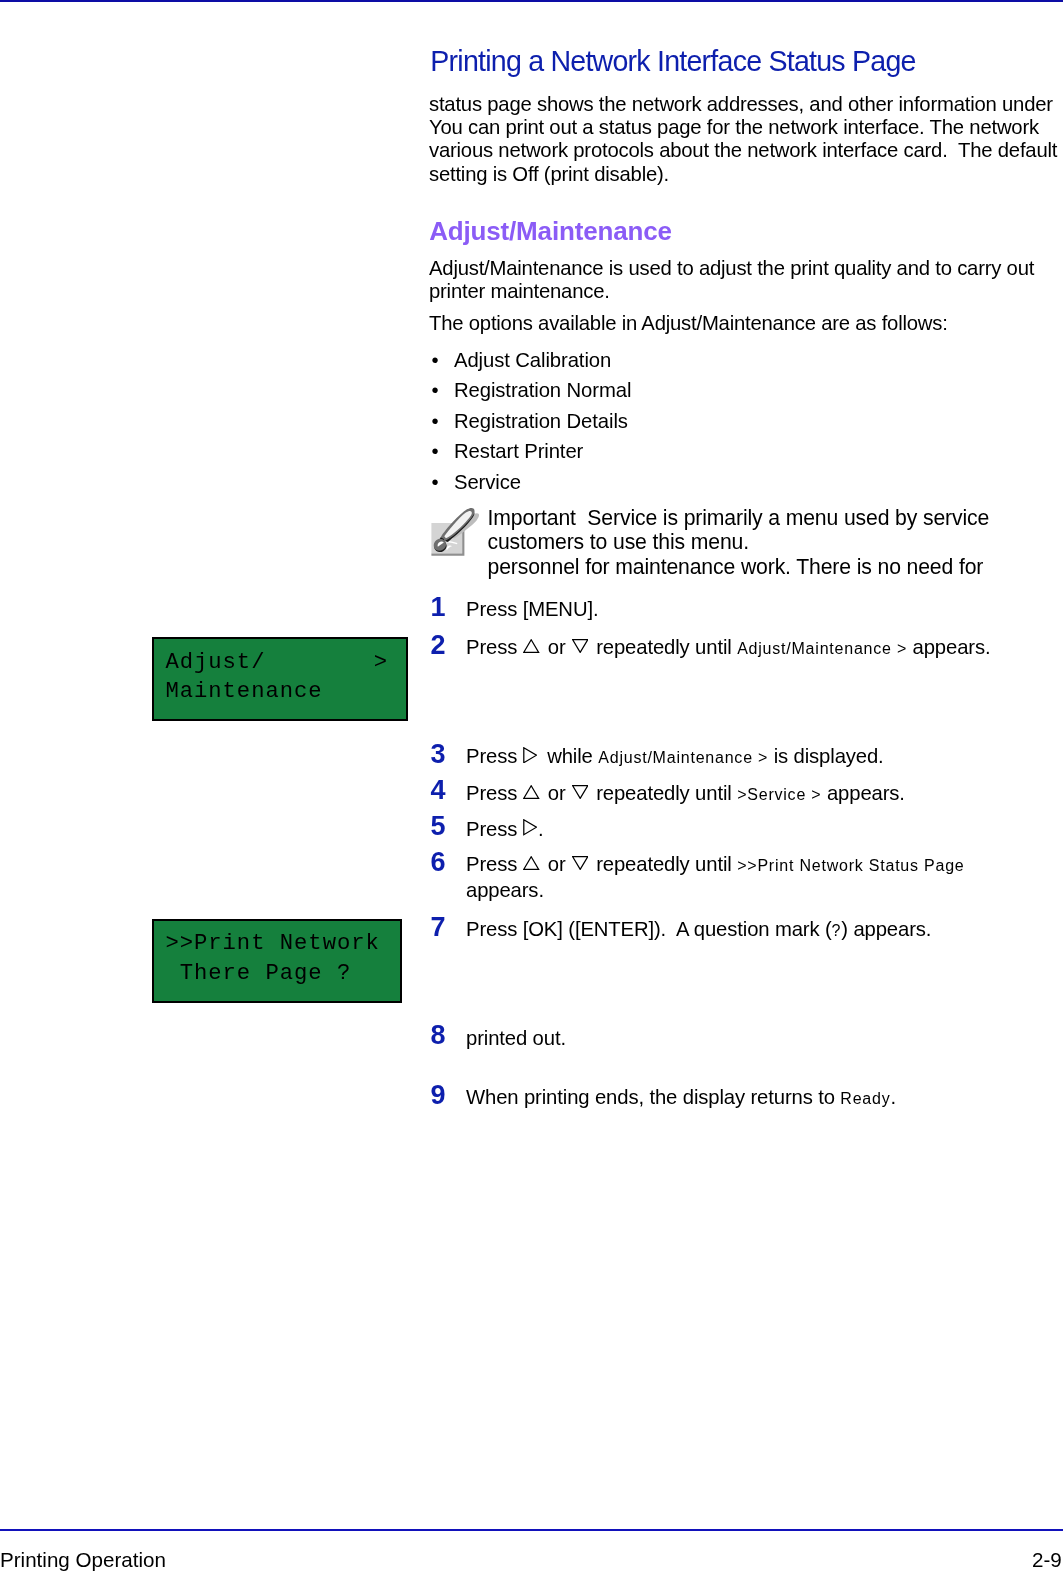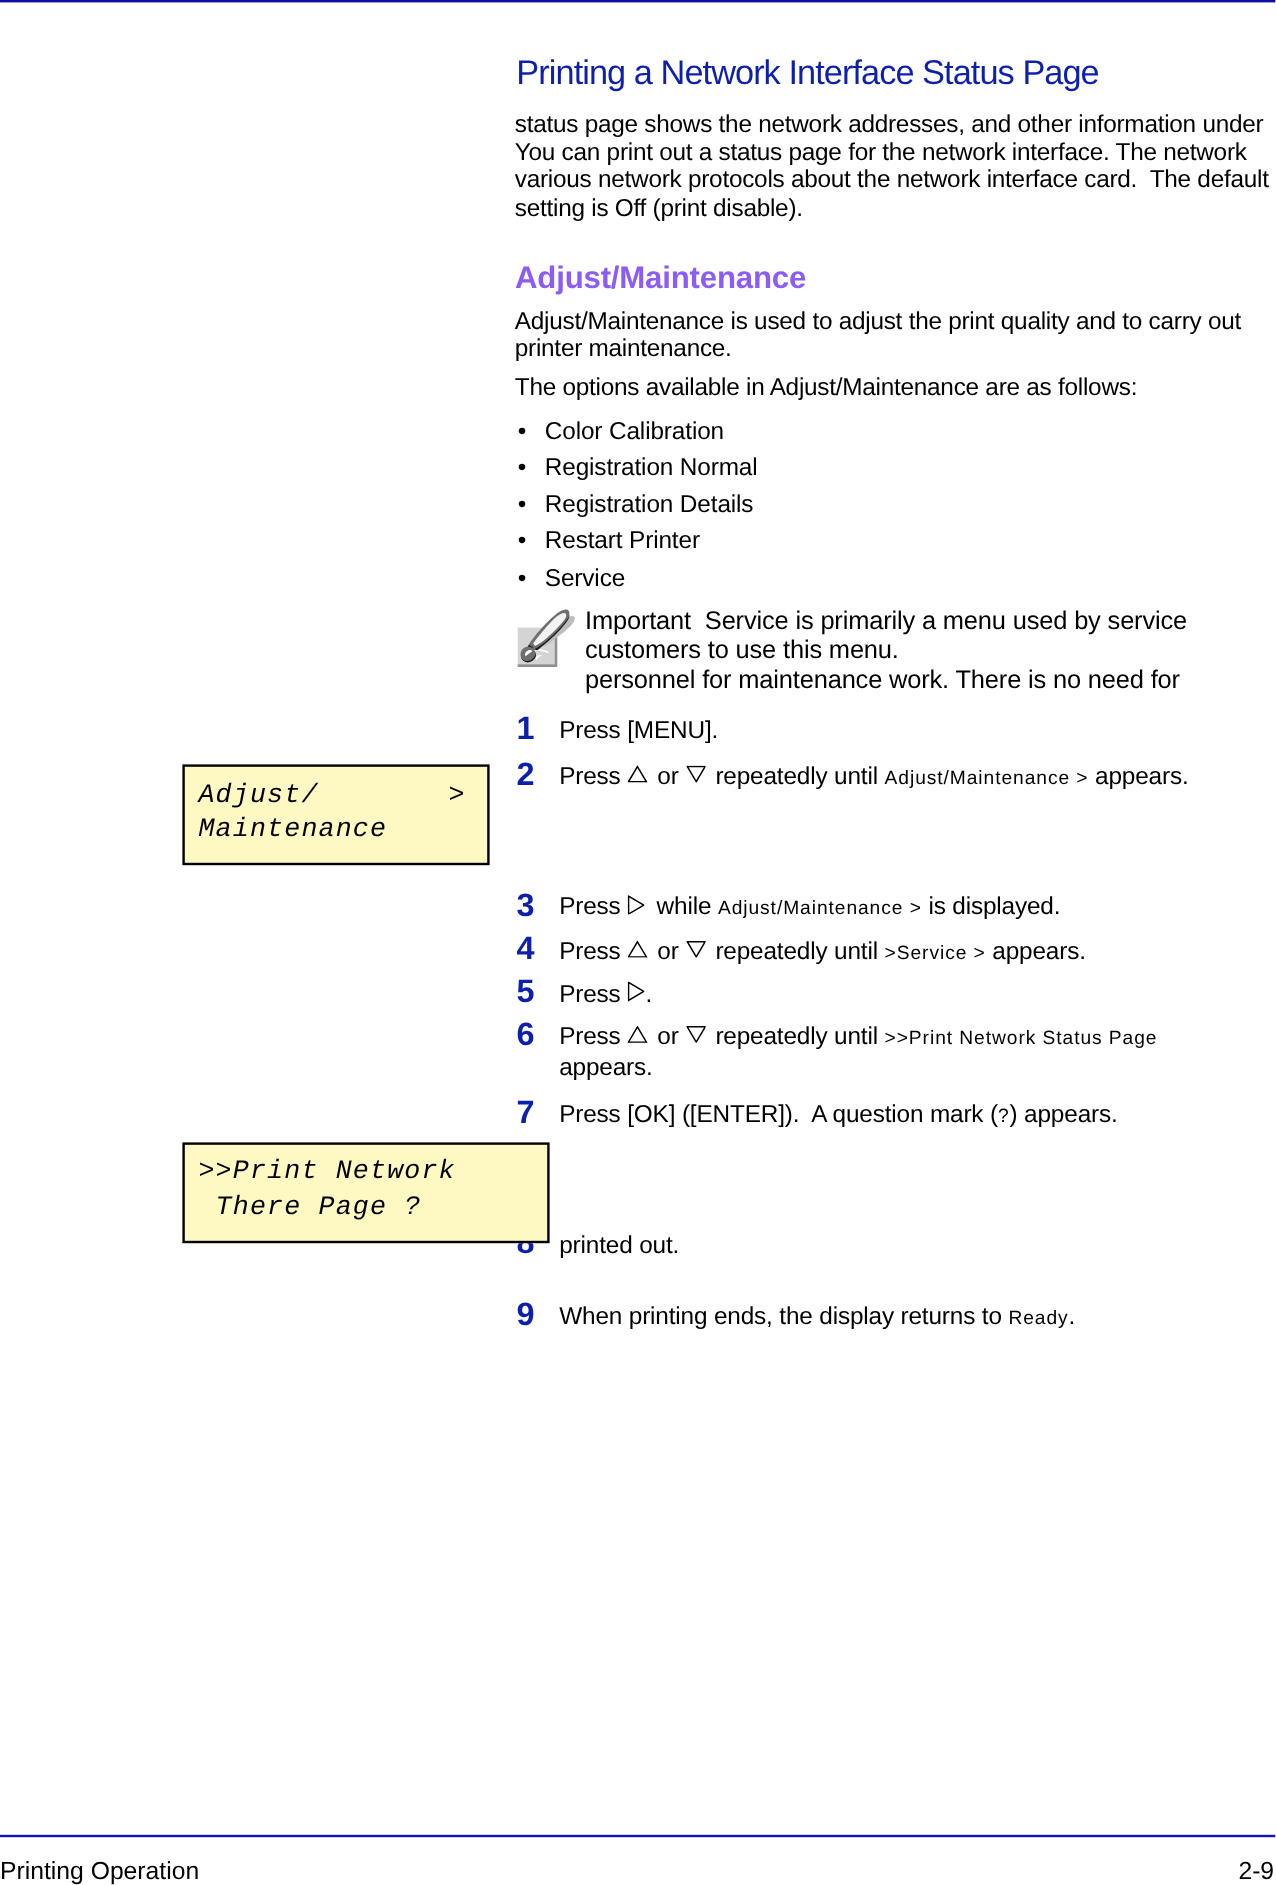--- a/index.html
+++ b/index.html
@@ -39,23 +39,23 @@
   .step { position:absolute; left:0; }
   .step .num { position:absolute; left:1.5px; top:-3.2px; color:#0d1fad; font-weight:bold; font-size:27px; line-height:24.2px; }
   .step .txt { position:absolute; left:37px; top:-1px; font-size:20.3px; line-height:24.2px; letter-spacing:-0.13px; }
   .step .txt .ln { white-space:nowrap; }
   .mono { font-family:Liberation Sans, sans-serif; font-size:16px; letter-spacing:0.78px; }
   .tri { display:inline-block; width:16.4px; height:14.2px; vertical-align:0.7px; margin-right:2.6px; margin-left:0.6px; }
   .tri-r { display:inline-block; width:14.2px; height:16.4px; vertical-align:-0.3px; margin-right:4.2px; margin-left:0.6px; }
   .tri-r.nm { margin-right:0.4px; }
   b { font-weight:normal; }
 
-  .lcd { position:absolute; border:2px solid #000000; background:#fef9c3;
+  .lcd { position:absolute; border:2px solid #000000; background:#15803d;
          font-family:"Liberation Mono", monospace; font-size:22.2px; letter-spacing:0.98px;
-         line-height:29.2px; white-space:pre;font-style:italic; }
+         line-height:29.2px; white-space:pre; }
   .lcd .l1 { position:absolute; left:11.8px; top:8.8px; }
   .lcd .l1r { position:absolute; left:220.2px; top:8.8px; }
   .lcd .l2 { position:absolute; left:11.8px; top:38px; }
 </style>
 <title>Printing a Network Interface Status Page</title></head>
 <body>
 
 <div class="page">
 
   <div class="rule-top"></div>
@@ -79,21 +79,21 @@
       <div class="ln">printer maintenance.</div>
     </div>
 
   <div class="para" style="top:311.5px;">
       <div class="ln">The options available in Adjust/Maintenance are as follows:</div>
     </div>
 
   <div class="bullets">
       <div class="row">
         <span class="bul">•</span>
-        <span class="lbl">Color Calibration</span>
+        <span class="lbl">Adjust Calibration</span>
       </div>
       <div class="row">
         <span class="bul">•</span>
         <span class="lbl">Registration Normal</span>
       </div>
       <div class="row">
         <span class="bul">•</span>
         <span class="lbl">Registration Details</span>
       </div>
       <div class="row">
@@ -203,19 +203,19 @@
         </span>
       </div>
     </div>
 
   <div class="lcd" style="left:151.6px; top:636.8px; width:256.4px; height:84px;">
     <div class="l1">Adjust/</div>
     <div class="l1r">&gt;</div>
     <div class="l2">Maintenance</div>
   </div>
 
-  <div class="lcd" style="left:151.6px; top:918.6px; width:306px; height:84px;margin-top:33px;">
+  <div class="lcd" style="left:151.6px; top:918.6px; width:250px; height:84px;">
     <div class="l1">&gt;&gt;Print Network</div>
     <div class="l1r"></div>
     <div class="l2"> There Page ?</div>
   </div>
 
 </div>
 
 </body></html>

